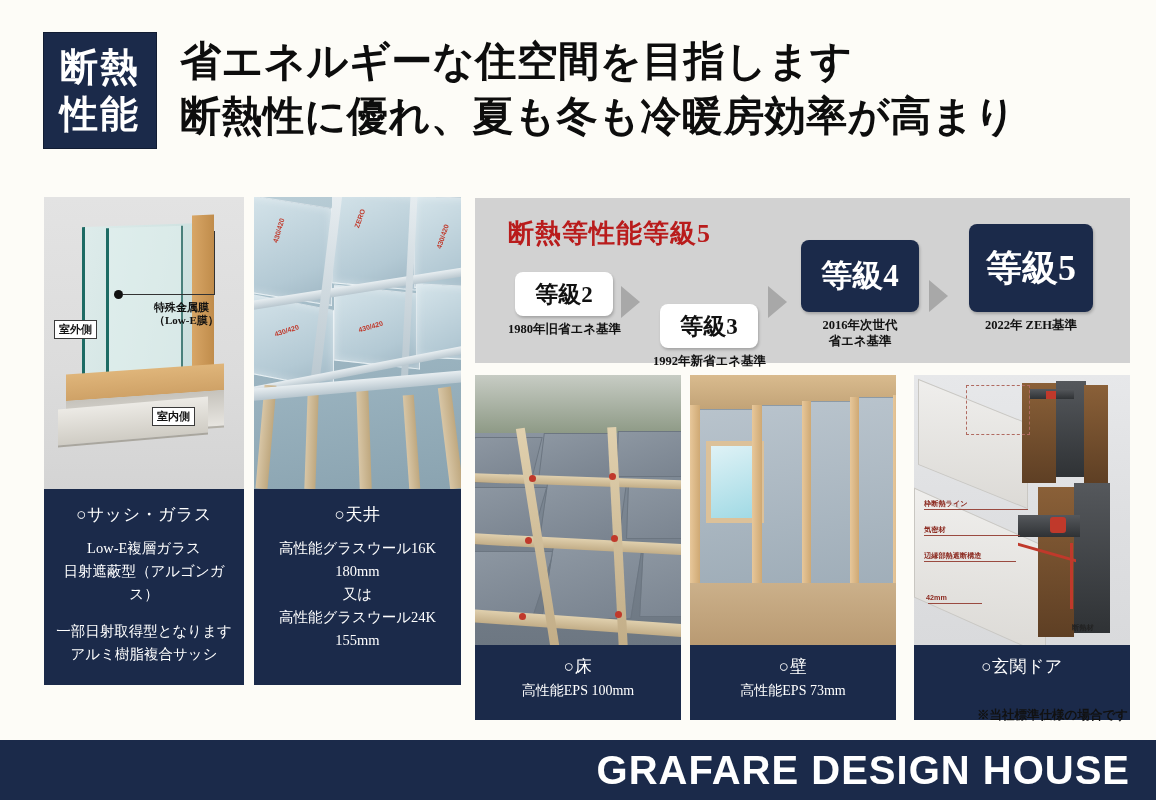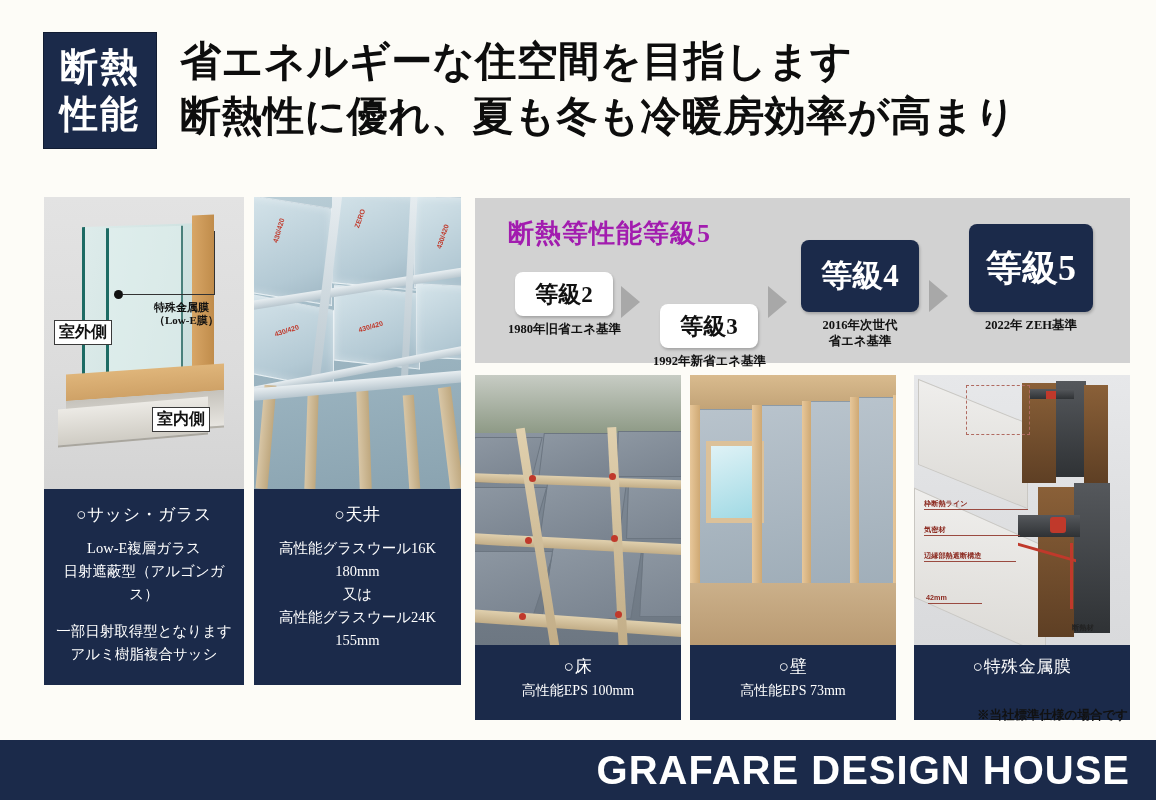--- a/index.html
+++ b/index.html
@@ -76,21 +76,21 @@
     position: absolute; left: 14px; top: 206px; width: 150px; height: 36px;
     background: linear-gradient(180deg,#eceae5,#cfccc4);
     transform: skewY(-5deg);
     border-bottom: 2px solid #a9a69e;
   }
   .win-dot { position: absolute; left: 70px; top: 93px; width: 9px; height: 9px; border-radius: 50%; background: #111; }
   .win-leader { position: absolute; left: 79px; top: 97px; width: 92px; height: 1px; background: #333; }
   .win-leader2 { position: absolute; left: 170px; top: 34px; width: 1px; height: 64px; background: #333; }
   .lbl {
     position: absolute; background: #ffffff; border: 1px solid #3a3a3a;
-    font-size: 16px; padding: 1px 4px; color: #111; white-space: nowrap;
+    font-size: 11px; padding: 1px 4px; color: #111; white-space: nowrap;
     font-family: "Liberation Serif", "DejaVu Serif", serif; font-weight: bold;
   }
   .lbl-out { left: 10px; top: 123px; }
   .lbl-in { left: 108px; top: 210px; }
   .lbl-film {
     position: absolute; left: 110px; top: 104px; font-size: 11px; color: #111;
     line-height: 13px; text-align: left; font-weight: bold; white-space: nowrap;
     font-family: "Liberation Serif", "DejaVu Serif", serif;
   }
 
@@ -118,21 +118,21 @@
   .col-window .cap { height: 196px; box-sizing: border-box; }
   .col-ceiling .cap { height: 196px; box-sizing: border-box; }
 
   
   .grade-panel {
     position: absolute; left: 475px; top: 198px; width: 655px; height: 165px;
     background: #d2d2d2;
   }
   .grade-title {
     position: absolute; left: 33px; top: 18px;
-    font-size: 26px; font-weight: bold; color: #a21caf;
+    font-size: 26px; font-weight: bold; color: #b91c1c;
     font-family: "Liberation Serif", "DejaVu Serif", serif;
     letter-spacing: 1px;
   }
   .grade-step { position: absolute; text-align: center; }
   .grade-box {
     border-radius: 8px; display: flex; align-items: center; justify-content: center;
     font-family: "Liberation Serif", "DejaVu Serif", serif; font-weight: bold;
     box-shadow: 1px 2px 3px rgba(0,0,0,.22);
     white-space: nowrap;
   }
@@ -385,21 +385,21 @@
       <div class="door-lbl" style="left:10px; top:124px;">枠断熱ライン</div>
       <div class="door-line" style="left:10px; top:160px; width:96px;"></div>
       <div class="door-lbl" style="left:10px; top:150px;">気密材</div>
       <div class="door-line" style="left:10px; top:186px; width:92px;"></div>
       <div class="door-lbl" style="left:10px; top:176px;">辺縁部熱遮断構造</div>
       <div class="door-line" style="left:14px; top:228px; width:54px;"></div>
       <div class="door-lbl" style="left:12px; top:218px;">42mm</div>
       <div class="door-lbl door-lbl-dark" style="left:158px; top:248px;">断熱材</div>
     </div>
     <div class="cap">
-      <div class="cap-title">○特殊金属膜</div>
+      <div class="cap-title">○玄関ドア</div>
     </div>
   </div>
 
   <div class="footnote">※当社標準仕様の場合です</div>
 
   <div class="footer">
     <div class="footer-logo">GRAFARE DESIGN HOUSE</div>
   </div>
 
 </div>

